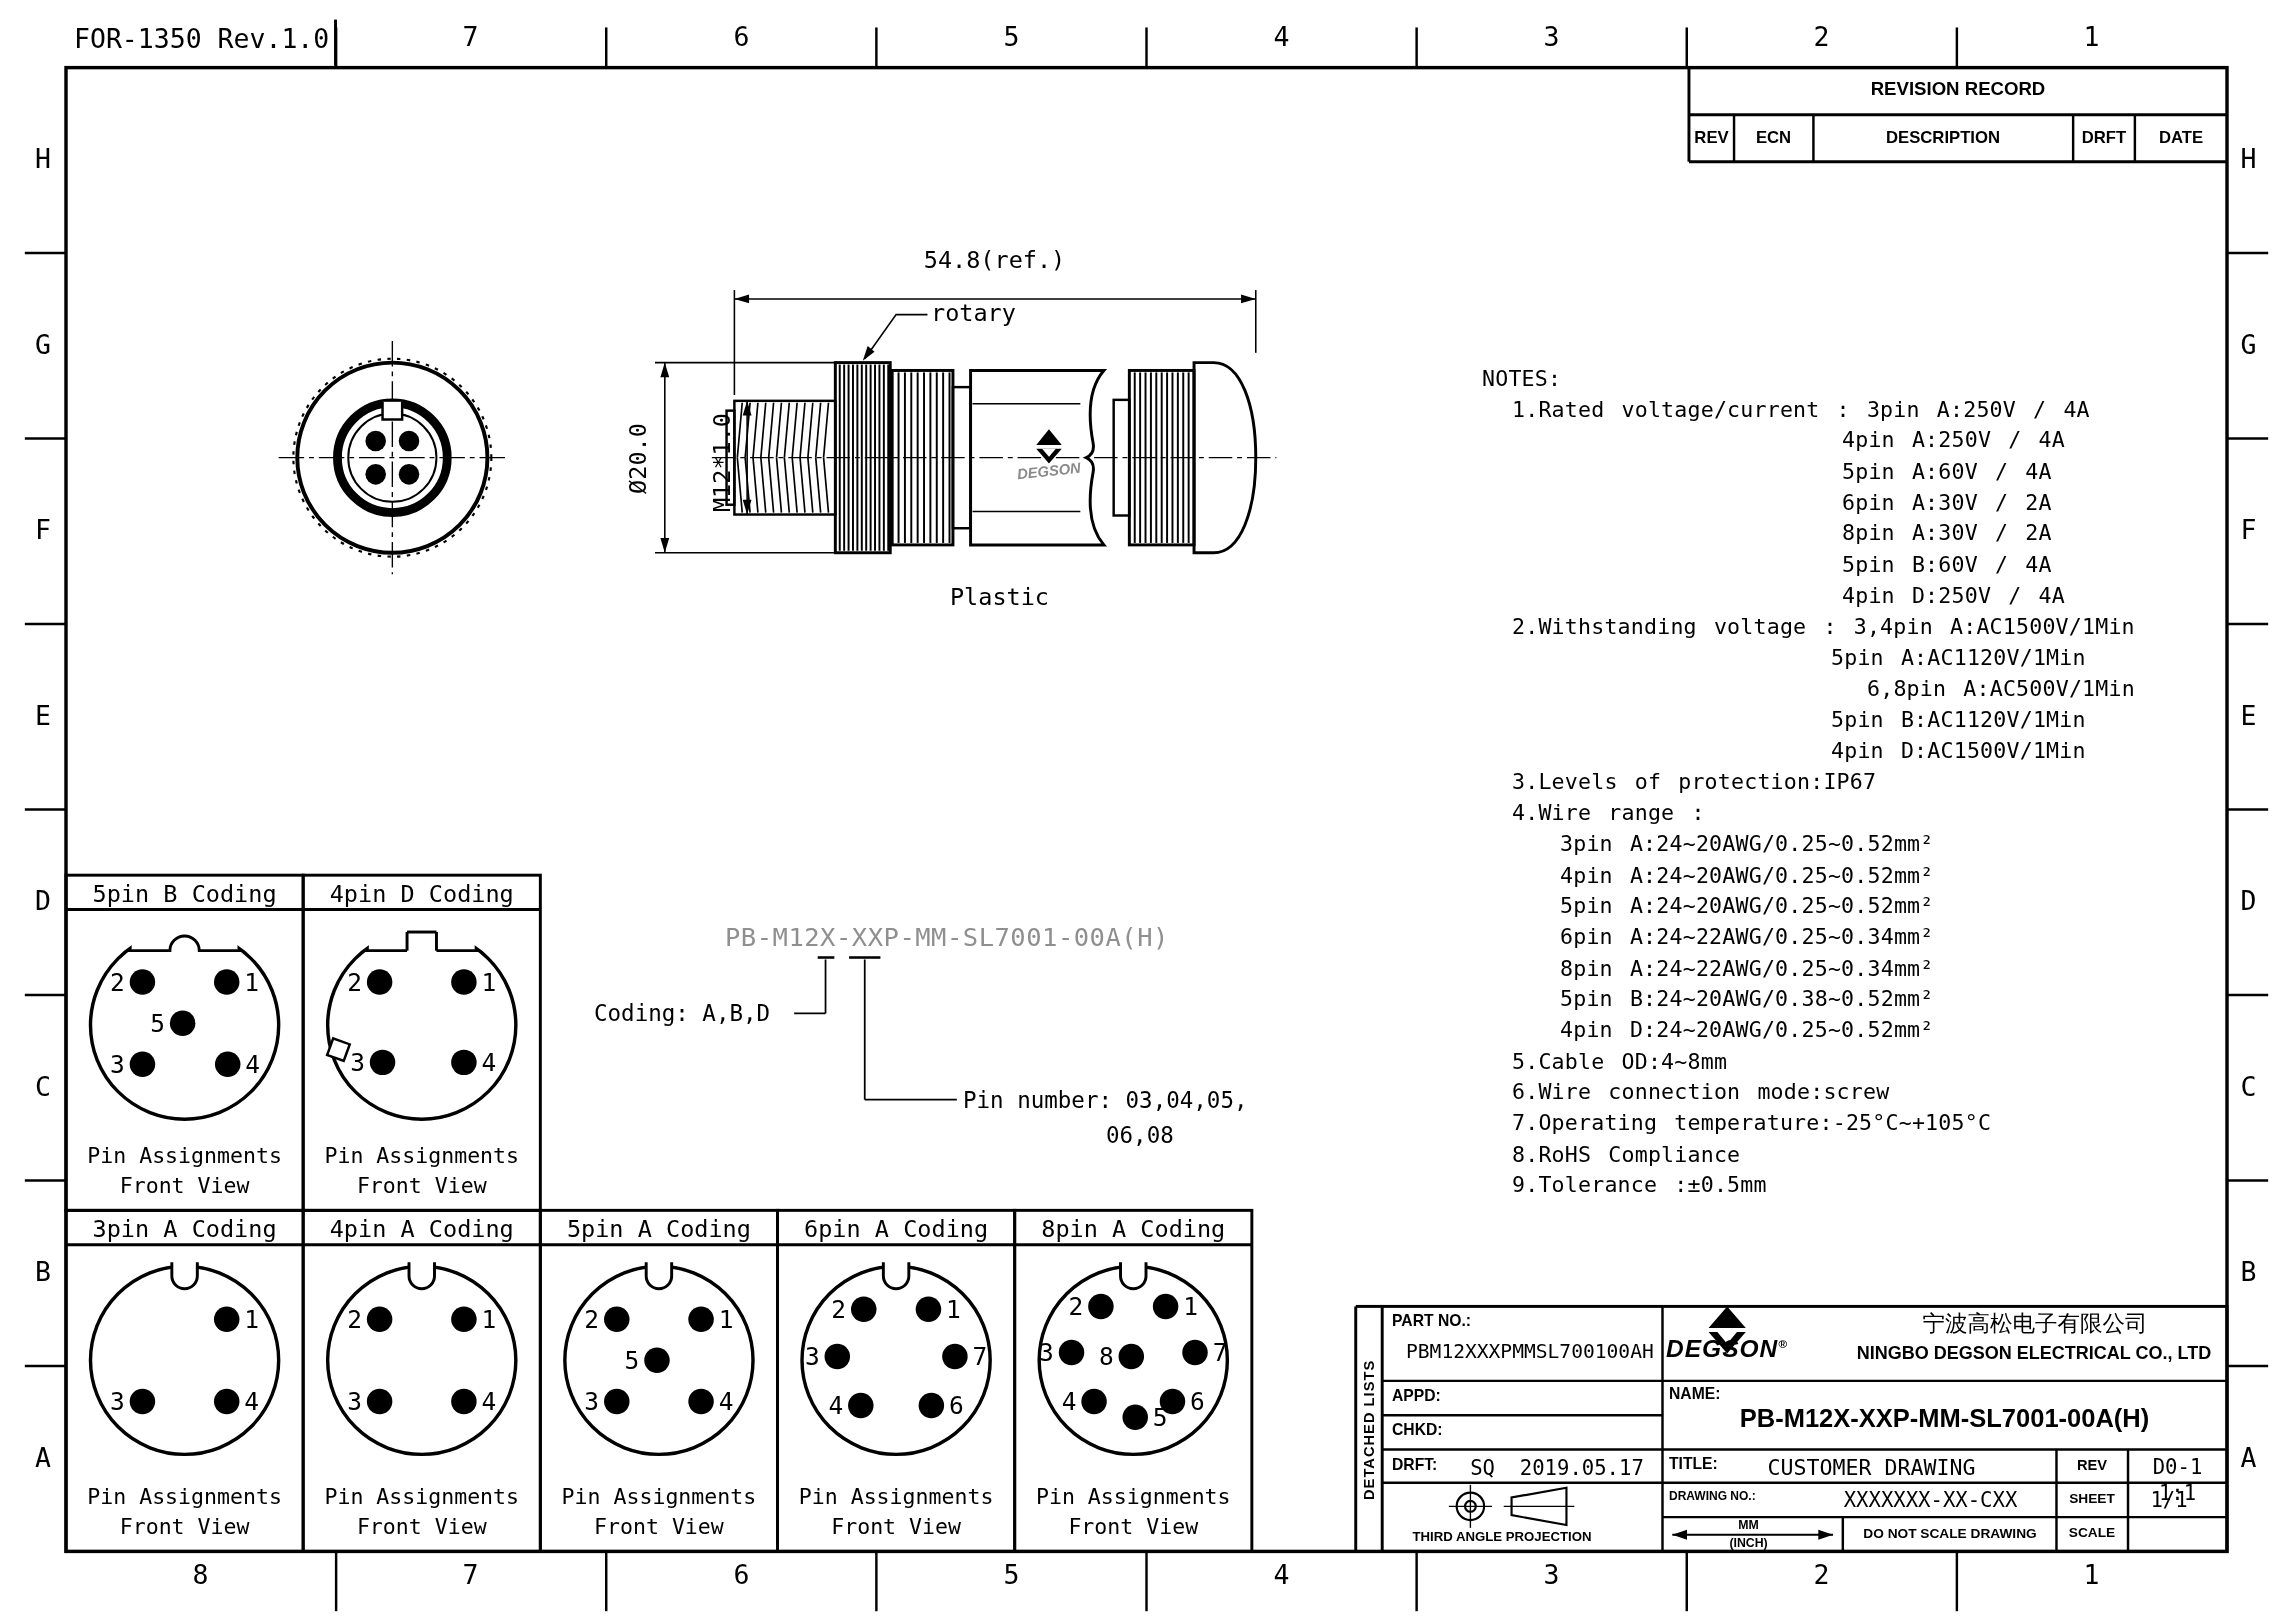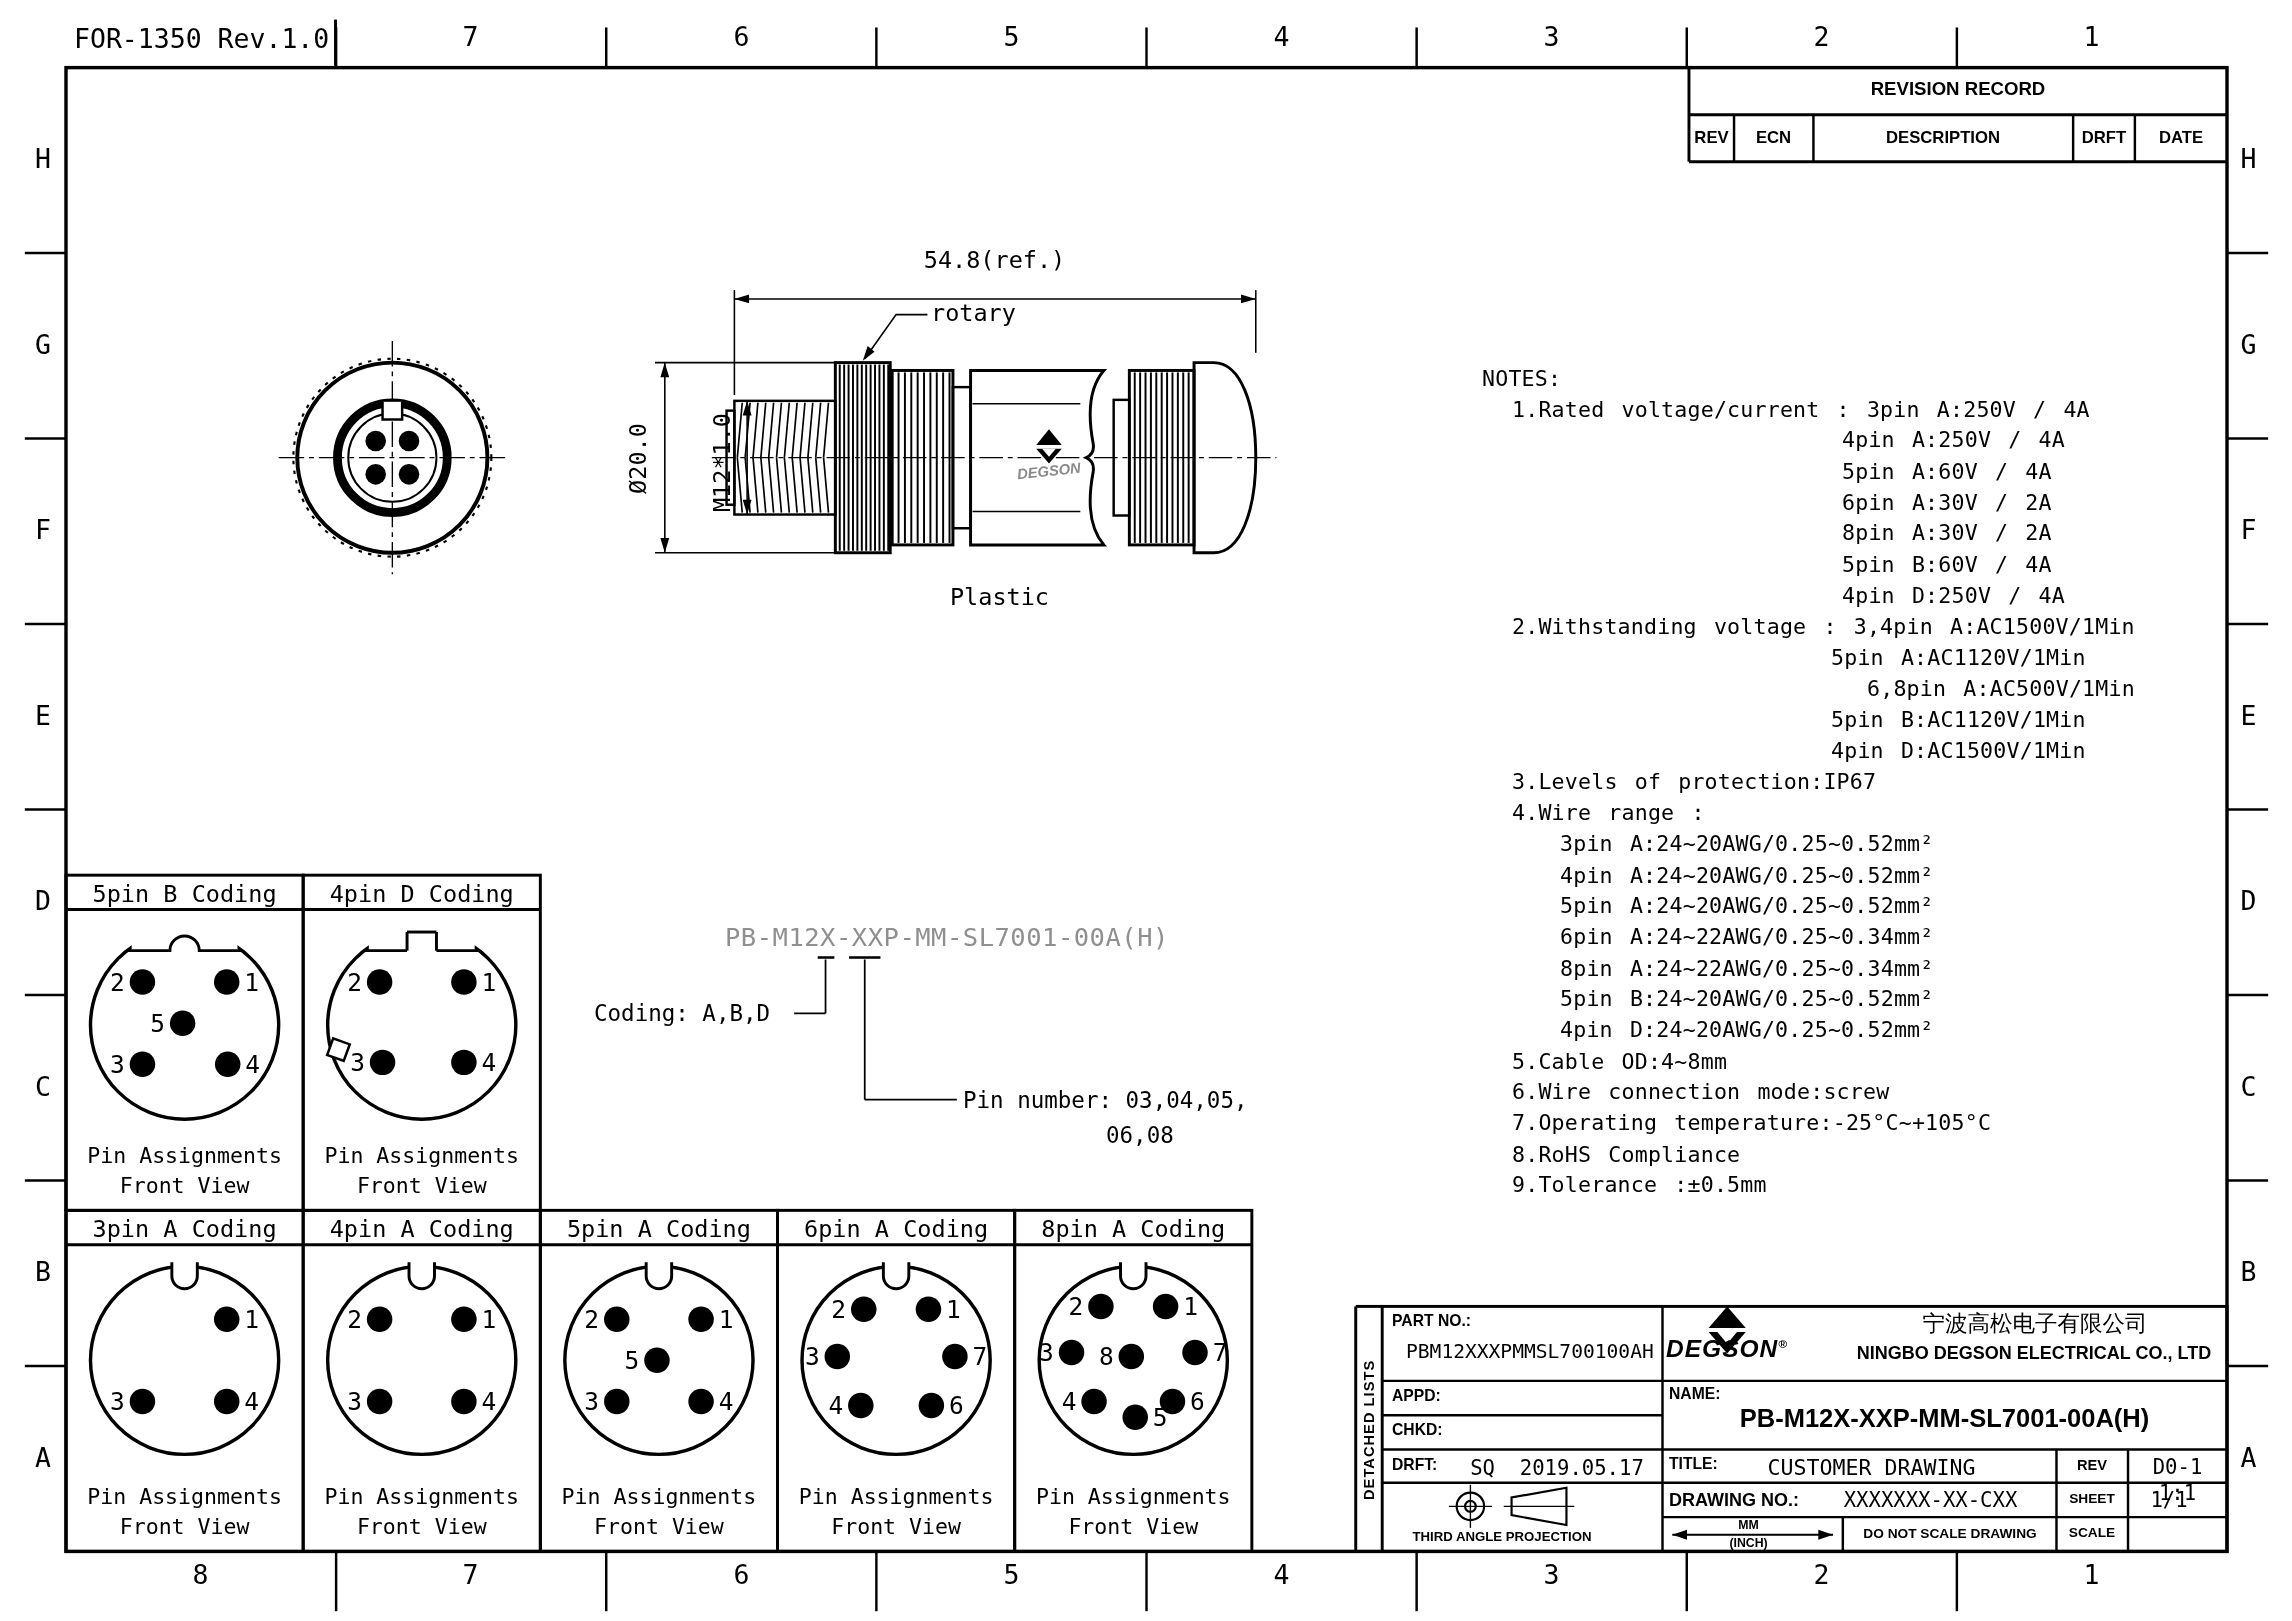--- a/index.html
+++ b/index.html
@@ -451,21 +451,21 @@
       <div class="abs mono note" style="left:1819px;top:677px;margin-left:48px;">6,8pin A:AC500V/1Min</div>
       <div class="abs mono note" style="left:1831px;top:708px;">5pin B:AC1120V/1Min</div>
       <div class="abs mono note" style="left:1831px;top:739px;">4pin D:AC1500V/1Min</div>
       <div class="abs mono note" style="left:1512px;top:770px;">3.Levels of protection:IP67</div>
       <div class="abs mono note" style="left:1512px;top:801px;">4.Wire range :</div>
       <div class="abs mono note" style="left:1560px;top:832px;">3pin A:24~20AWG/0.25~0.52mm²</div>
       <div class="abs mono note" style="left:1560px;top:864px;">4pin A:24~20AWG/0.25~0.52mm²</div>
       <div class="abs mono note" style="left:1560px;top:894px;">5pin A:24~20AWG/0.25~0.52mm²</div>
       <div class="abs mono note" style="left:1560px;top:925px;">6pin A:24~22AWG/0.25~0.34mm²</div>
       <div class="abs mono note" style="left:1560px;top:957px;">8pin A:24~22AWG/0.25~0.34mm²</div>
-      <div class="abs mono note" style="left:1560px;top:987px;">5pin B:24~20AWG/0.25~0.52mm²</div>
+      <div class="abs mono note" style="left:1560px;top:987px;">5pin B:24~20AWG/0.38~0.52mm²</div>
       <div class="abs mono note" style="left:1560px;top:1018px;">4pin D:24~20AWG/0.25~0.52mm²</div>
       <div class="abs mono note" style="left:1512px;top:1050px;">5.Cable OD:4~8mm</div>
       <div class="abs mono note" style="left:1512px;top:1080px;">6.Wire connection mode:screw</div>
       <div class="abs mono note" style="left:1512px;top:1111px;">7.Operating temperature:-25°C~+105°C</div>
       <div class="abs mono note" style="left:1512px;top:1143px;">8.RoHS Compliance</div>
       <div class="abs mono note" style="left:1512px;top:1173px;">9.Tolerance :±0.5mm</div>
     </div>
 
 <div class="abs sans b strip" style="left:1356px;top:1307px;width:26.5px;height:245px;">DETACHED LISTS</div>
 <div class="abs sans b tbl" style="left:1392px;top:1312px;">PART NO.:</div>
@@ -481,21 +481,21 @@
 <div class="abs sans b c" style="left:1841px;top:1343px;width:386px;font-size:18px;">NINGBO DEGSON ELECTRICAL CO., LTD</div>
 
 <div class="abs sans b tbl" style="left:1669px;top:1385px;">NAME:</div>
 <div class="abs sans b c" style="left:1662px;top:1404px;width:565px;font-size:25.5px;">PB-M12X-XXP-MM-SL7001-00A(H)</div>
 
 <div class="abs sans b tbl" style="left:1669px;top:1455px;">TITLE:</div>
 <div class="abs mono c" style="left:1705px;top:1456px;width:333px;font-size:21.6px;">CUSTOMER DRAWING</div>
 <div class="abs sans b c" style="left:2056px;top:1457px;width:72px;font-size:14.7px;">REV</div>
 <div class="abs mono tblv c" style="left:2128px;top:1456px;width:99px;">D0-1</div>
 
-<div class="abs sans b" style="left:1669px;top:1490px;font-size:18px;">DRAWING NO.:</div>
+<div class="abs sans b" style="left:1669px;top:1490px;font-size:12px;">DRAWING NO.:</div>
 <div class="abs mono tblv c" style="left:1813px;top:1489px;width:235px;">XXXXXXX-XX-CXX</div>
 <div class="abs sans b c" style="left:2056px;top:1491px;width:72px;font-size:13.7px;">SHEET</div>
 <div class="abs mono tblv c" style="left:2128px;top:1489px;width:82px;">1/1</div>
 
 <div class="abs sans b c" style="left:1662px;top:1518px;width:173px;font-size:12.3px;">MM</div>
 <div class="abs sans b c" style="left:1662px;top:1536px;width:173px;font-size:12.3px;">(INCH)</div>
 <div class="abs sans b c" style="left:1843px;top:1526px;width:214px;font-size:13.7px;">DO NOT SCALE DRAWING</div>
 <div class="abs sans b c" style="left:2056px;top:1525px;width:72px;font-size:13.7px;">SCALE</div>
 <div class="abs mono tblv c" style="left:2128px;top:1482px;width:99px;">1:1</div>
 

